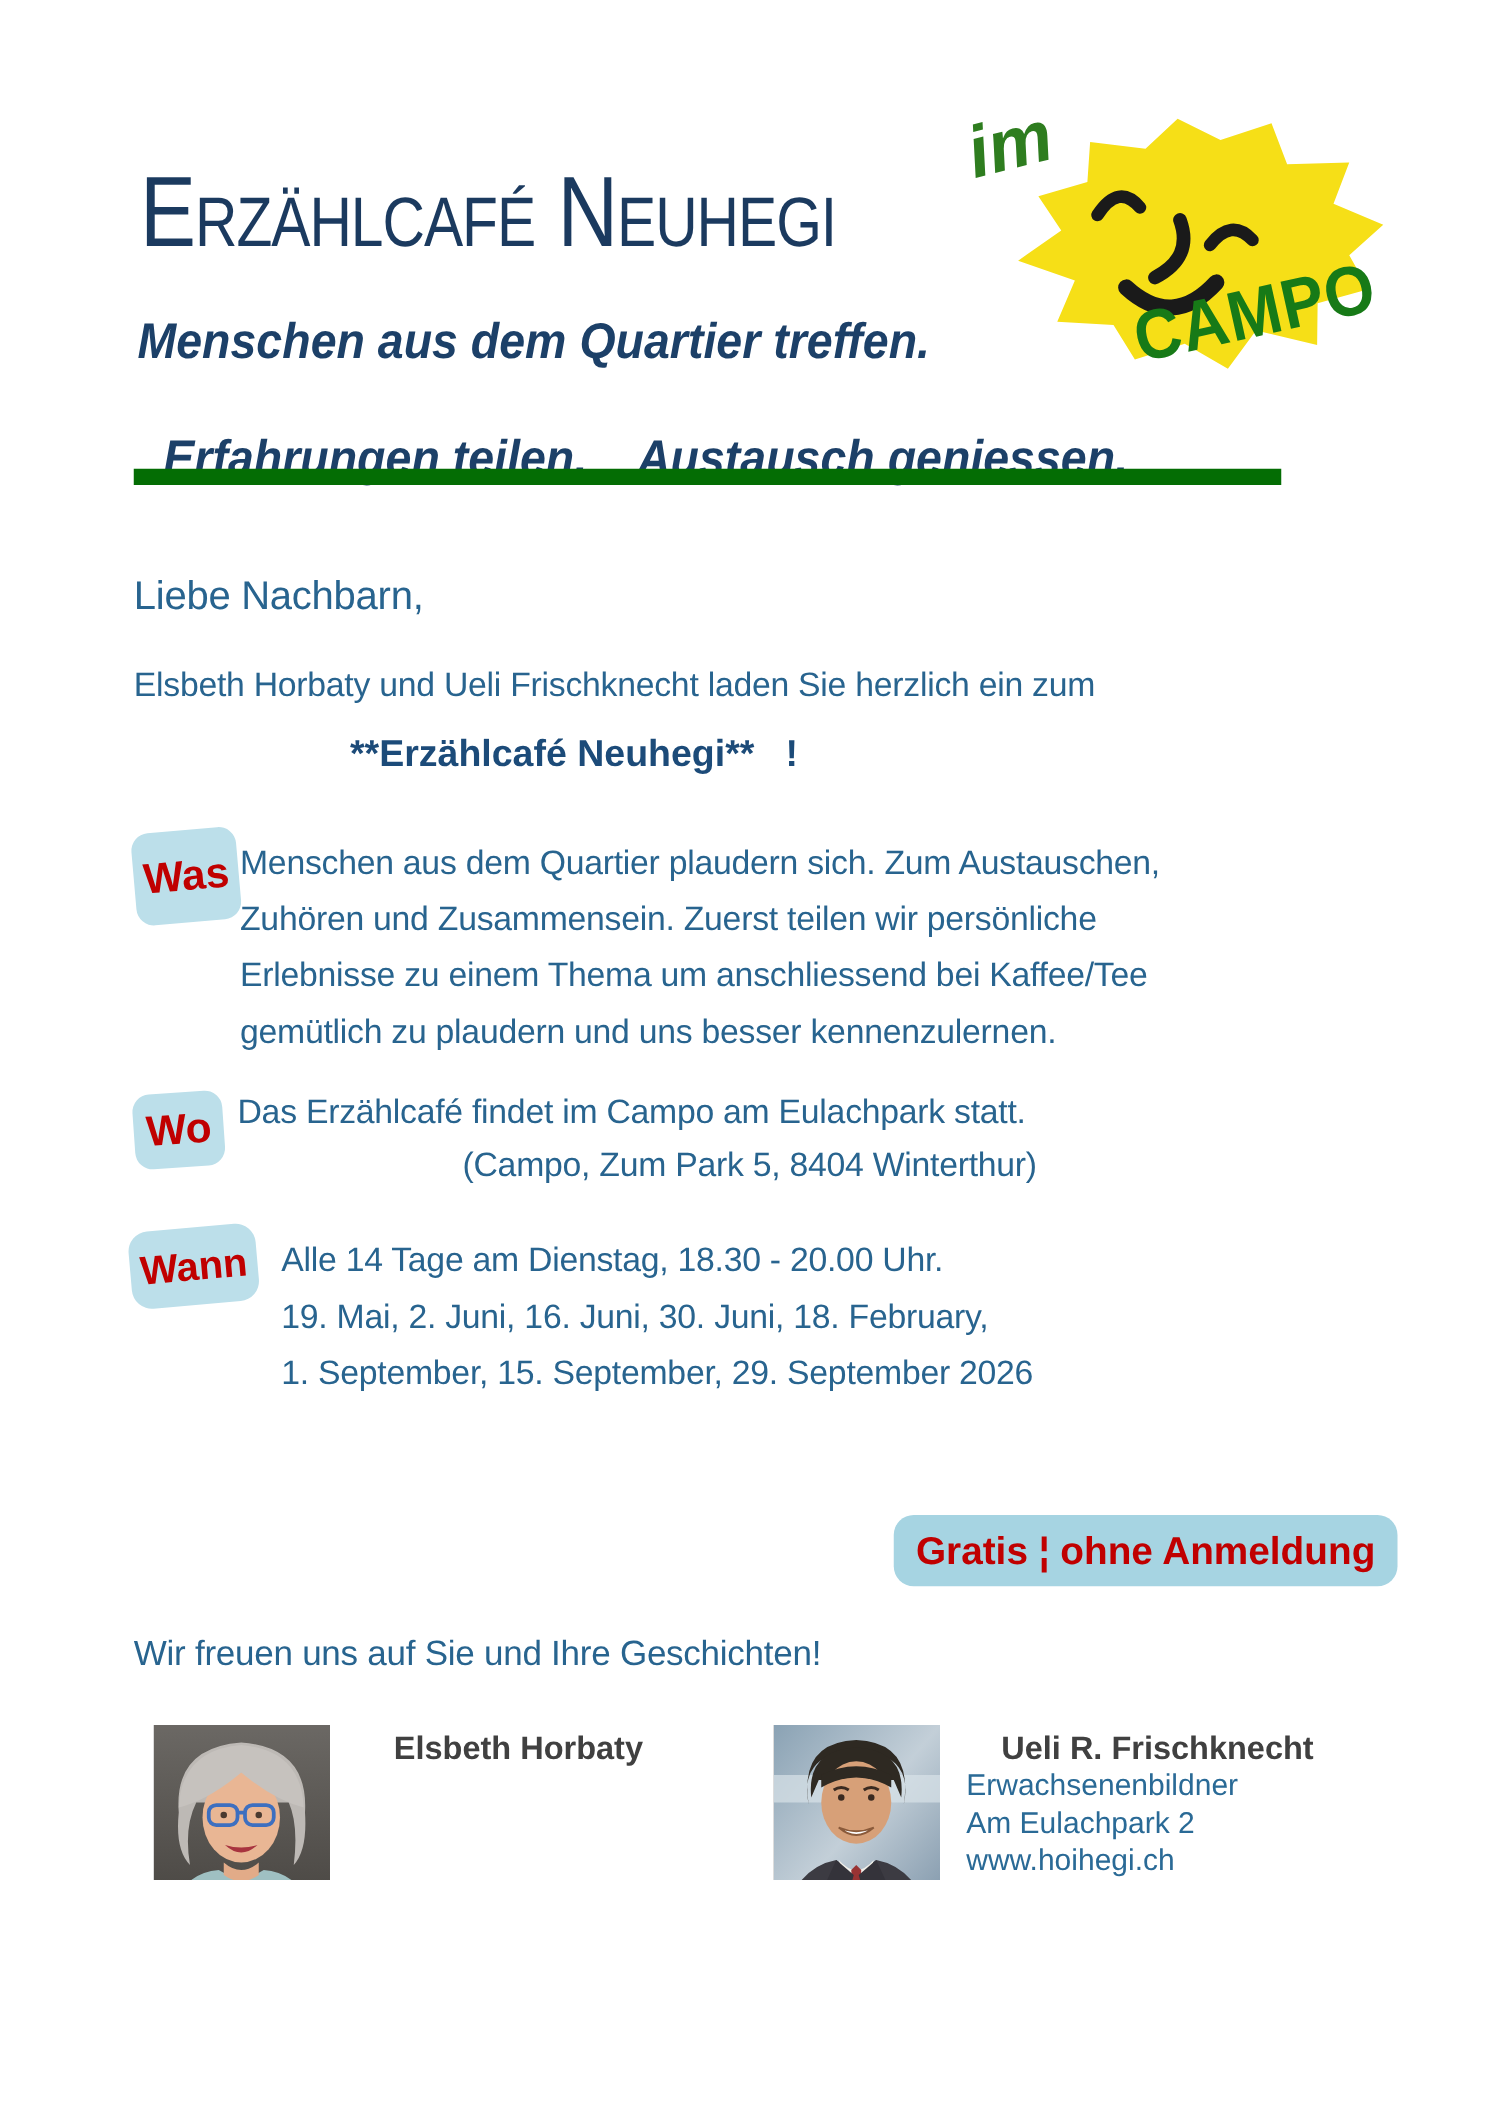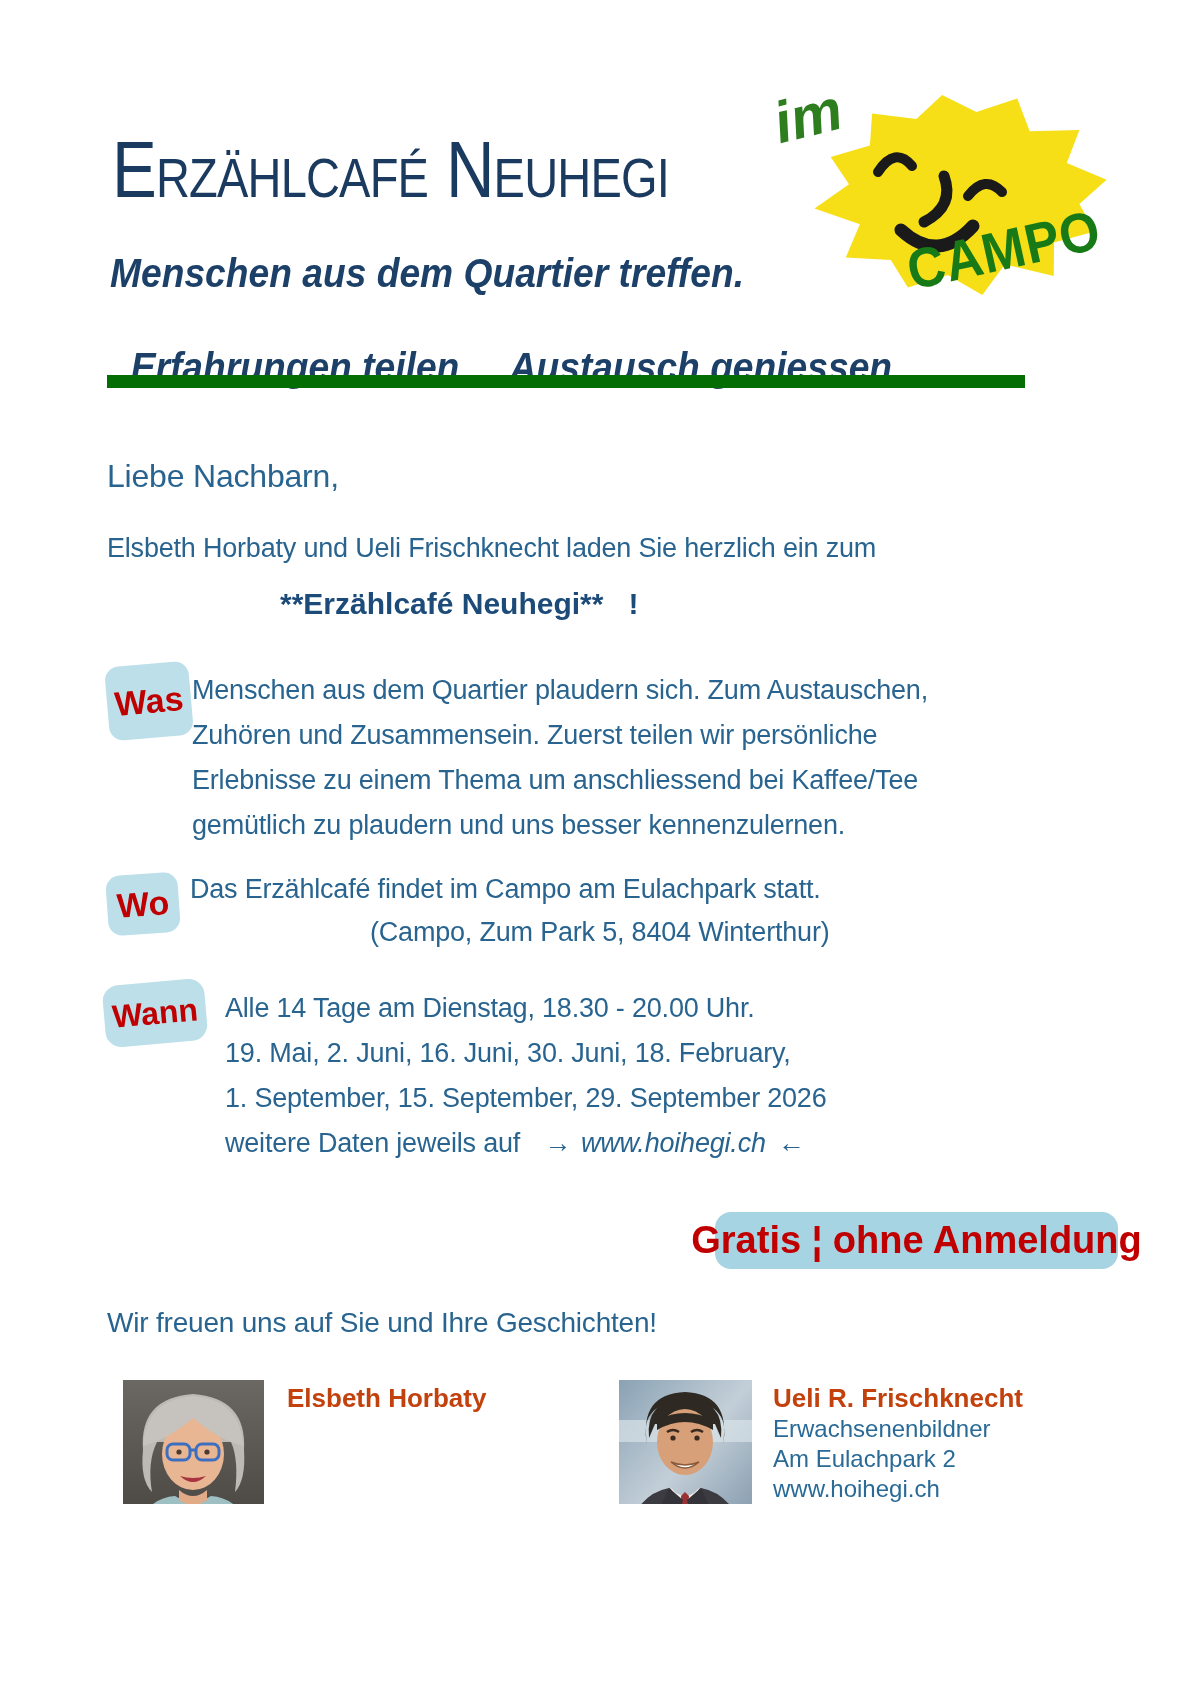--- a/index.html
+++ b/index.html
@@ -65,30 +65,30 @@
   .url-italic{font-style:italic;}
   .arrow{display:inline-block; font-style:normal;}
   .arrow-r{margin:0 10px 0 24px;}
   .arrow-l{margin-left:12px;}
 
   
   .gratis{
     left:715px; top:1212px; width:403px; height:57px;
     background:#A6D4E2; border-radius:16px;
     display:flex; align-items:center; justify-content:center;
-    color:#C00000; font-weight:bold; font-size:38px; white-space:pre;
+    color:#C00000; font-weight:bold; font-size:31px; white-space:pre;
   }
 
   .closing{left:107px; top:1305px; font-size:28px; line-height:36px; letter-spacing:-0.2px;}
 
   
   .photo{overflow:hidden; background:#777;}
   .photo-1{left:123px; top:1380px; width:141px; height:156px;}
   .photo-2{left:619px; top:1380px; width:133px; height:157px;}
-  .contact-name{font-size:26px; font-weight:bold; color:#c2410c; line-height:32px;}
+  .contact-name{font-size:26px; font-weight:bold; color:#404040; line-height:32px;margin-left:28px;}
   .contact-name-1{left:287px; top:1382px;}
   .contact-name-2{left:773px; top:1382px;}
   .contact-details{font-size:24px; line-height:30px; color:#2A6A96;}
   .contact-details-1{left:287px; top:1414px;}
   .contact-details-2{left:773px; top:1414px;}
 </style>
 </head>
 <body>
 
 <div class="page">
@@ -136,23 +136,20 @@
     <div class="wo-indent">(Campo, Zum Park 5, 8404 Winterthur)</div>
   </div>
 
   <div class="abs wlabel wlabel-wann">
     <span>Wann</span>
   </div>
   <div class="abs block wann-block">
     <div>Alle 14 Tage am Dienstag, 18.30 - 20.00 Uhr.</div>
     <div>19. Mai, 2. Juni, 16. Juni, 30. Juni, 18. February,</div>
     <div>1. September, 15. September, 29. September 2026</div>
-    <div>
-      <span>weitere Daten jeweils auf</span><span class="arrow arrow-r">→</span><span class="url-italic">www.hoihegi.ch</span><span class="arrow arrow-l">←</span>
-    </div>
   </div>
 
   <div class="abs gratis">
     <span>Gratis ¦ ohne Anmeldung</span>
   </div>
 
   <div class="abs closing">Wir freuen uns auf Sie und Ihre Geschichten!</div>
 
   <div class="abs photo photo-1">
     <svg width="141" height="156" viewBox="0 0 141 156">

